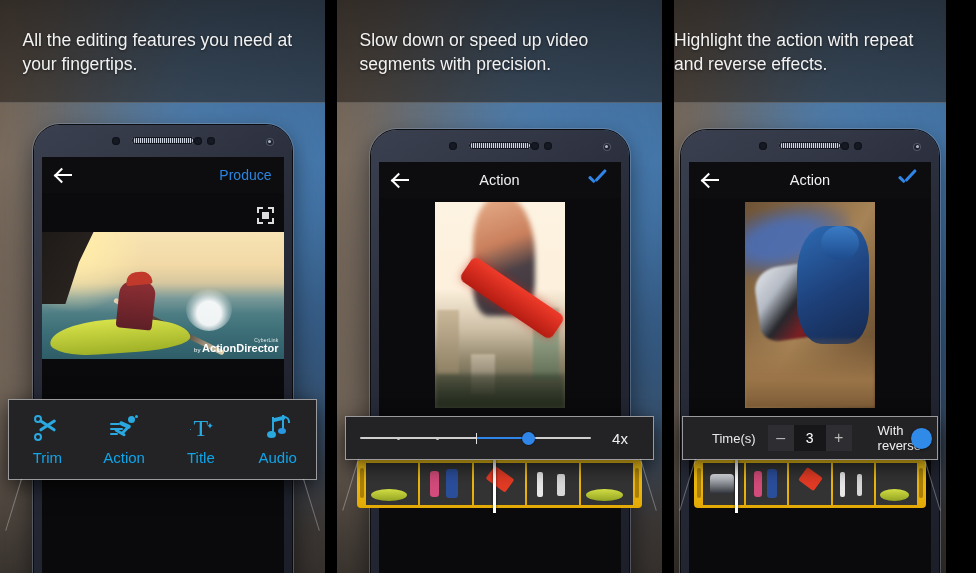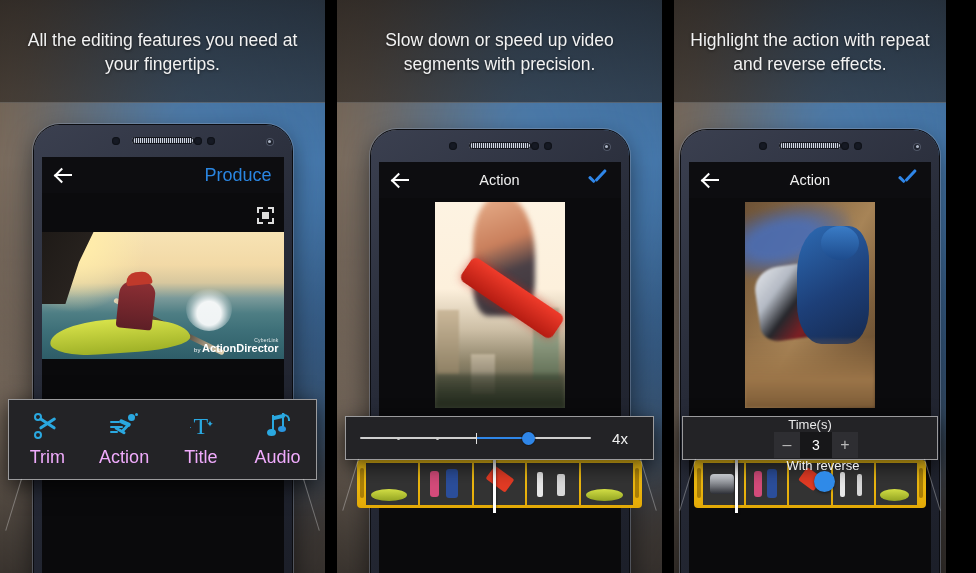--- a/index.html
+++ b/index.html
@@ -36,21 +36,21 @@
   .bg .vign{ position:absolute; inset:0;
     background:linear-gradient(rgba(0,0,0,.30) 0, rgba(0,0,0,.08) 16%,
                rgba(0,0,0,0) 28%, rgba(0,0,0,.18) 72%, rgba(0,0,0,.45) 100%); }
 
   
   .capband{ position:absolute; left:0; right:0; top:0; height:103px;
             background:linear-gradient(rgba(30,26,24,.62), rgba(36,31,27,.58));
             display:flex; align-items:center; justify-content:center; }
   .capband:after{ content:""; position:absolute; left:0; right:0; bottom:0;
             height:1px; background:rgba(255,255,255,.18); }
-  .caption{ color:#f2f2f2; font-size:17.5px; line-height:24px; text-align:center;
+  .caption{ color:#f2f2f2; font-size:17.5px; line-height:24px; text-align:left;
             width:280px; text-shadow:0 1px 3px rgba(0,0,0,.55); font-weight:400; }
 
   
   .phone{ position:absolute; left:50%; transform:translateX(-50%);
           top:125px; width:258px; height:470px;
           border-radius:26px 26px 10px 10px;
           background:linear-gradient(145deg,#3b4050 0%,#272b38 42%,#1b1e28 100%);
           box-shadow:0 0 0 1px #0b0c10, 0 0 0 2px rgba(160,175,200,.35),
                      0 10px 26px rgba(0,0,0,.55);
           overflow:hidden; }
@@ -79,21 +79,21 @@
   .appbar{ height:36px; background:#0d0d10; display:flex; align-items:center;
            padding:0 12px; position:relative; }
   .backarrow{ width:20px; height:20px; position:relative; cursor:pointer; }
   .backarrow:before{ content:""; position:absolute; left:2px; top:9px; width:16px;
            height:2px; background:#fff; }
   .backarrow:after{ content:""; position:absolute; left:2px; top:5px; width:9px;
            height:9px; border-left:2px solid #fff; border-bottom:2px solid #fff;
            transform:rotate(45deg); }
   .abtitle{ position:absolute; left:0; right:0; text-align:center; color:#f0f0f0;
            font-size:14.5px; pointer-events:none; }
-  .abright{ margin-left:auto; color:#2a85e0; font-size:18px; z-index:2; }
+  .abright{ margin-left:auto; color:#2a85e0; font-size:14px; z-index:2; }
   .check{ margin-left:auto; width:22px; height:16px; position:relative; z-index:2; }
   .check:before{ content:""; position:absolute; left:1px; top:6px; width:8px;
            height:2.6px; background:#2f86e8; transform:rotate(45deg);
            border-radius:1px; }
   .check:after{ content:""; position:absolute; left:6px; top:2px; width:15px;
            height:2.6px; background:#2f86e8; transform:rotate(-47deg);
            border-radius:1px; }
 
   
   .previewwrap{ position:relative; background:#0b0b0d; }
@@ -189,21 +189,21 @@
             box-shadow:0 6px 20px rgba(0,0,0,.65); }
   .callout:before, .callout:after{ content:""; position:absolute; width:1px;
             height:54px; background:rgba(255,255,255,.30); bottom:-54px; }
   .callout:before{ left:12px; transform-origin:top; transform:rotate(17deg); }
   .callout:after{ right:12px; transform-origin:top; transform:rotate(-17deg); }
 
   
   .tools{ left:8px; right:8px; top:399px; height:81px; display:flex;
           align-items:center; }
   .tool{ flex:1; text-align:center; }
-  .tool .tlabel{ color:#f0abfc; font-size:18px; margin-top:6px; }
+  .tool .tlabel{ color:#0ea5e9; font-size:15px; margin-top:6px; }
   .ticon{ height:30px; display:flex; align-items:center; justify-content:center; }
 
   
   .ic-scissors{ position:relative; width:26px; height:26px; }
   .ic-scissors b,.ic-scissors i{ position:absolute; width:19px; height:2.6px;
      background:#2aa8e0; top:9px; left:4px; border-radius:2px; }
   .ic-scissors b{ transform:rotate(33deg); }
   .ic-scissors i{ transform:rotate(-33deg); }
   .ic-scissors u,.ic-scissors s{ position:absolute; width:8px; height:8px;
      border:2.3px solid #2aa8e0; border-radius:50%; left:0; }
@@ -269,21 +269,21 @@
   .stick.big{ top:2.5px; height:11px; background:#e2e2e2; }
   .sdotm{ position:absolute; top:6.5px; width:3.2px; height:3.2px;
           border-radius:50%; background:#cfcfcf; }
   .sknob{ position:absolute; top:1.5px; width:13px; height:13px; border-radius:50%;
           background:#2f86e8; margin-left:-6.5px;
           box-shadow:0 0 0 1px rgba(0,0,0,.25); }
   .sval{ color:#f0f0f0; font-size:15px; width:38px; text-align:center;
          margin-left:10px; }
 
   
-  .steprow{ display:flex; align-items:center; padding:0 14px;flex-direction:column; }
+  .steprow{ display:flex; align-items:center; padding:0 29px; }
   .stxt{ color:#e9e9e9; font-size:13px; }
   .stepper{ display:flex; align-items:center; margin-left:12px; }
   .stepbtn{ width:26px; height:26px; color:#b9b9b9; font-size:16px;
             display:flex; align-items:center; justify-content:center;
             background:#2e2e32; }
   .stepval{ width:32px; height:26px; background:#171719; color:#fff;
             font-size:14px; display:flex; align-items:center;
             justify-content:center; }
   .revlab{ color:#efefef; font-size:13px; margin-left:26px; }
   .toggle{ margin-left:12px; width:40px; height:17px; border-radius:10px;

